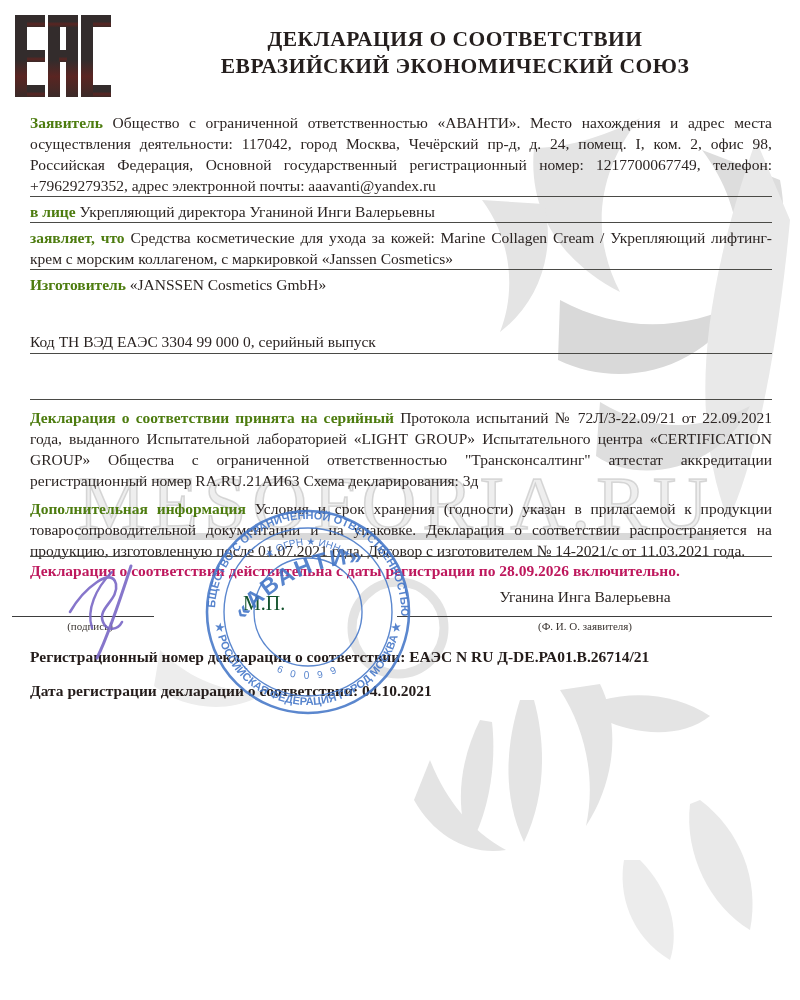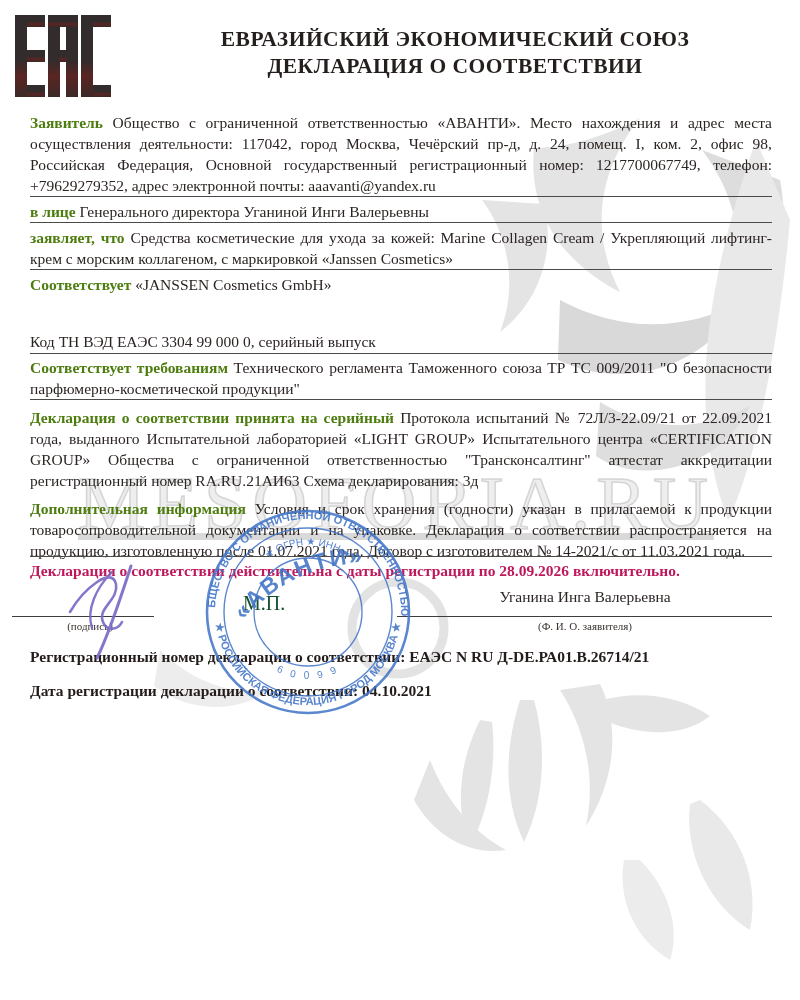--- a/index.html
+++ b/index.html
@@ -83,38 +83,37 @@
           <rect x="51" y="0" width="12" height="82"></rect>
         <rect x="33" y="0" width="30" height="12"></rect>
           <rect x="44" y="35" width="8" height="12"></rect>
         <rect x="66" y="0" width="12" height="82"></rect>
           <rect x="78" y="0" width="18" height="12"></rect>
         <rect x="78" y="70" width="18" height="12"></rect>
       </g>
     </svg>
 
     <div class="titles">
+      <div>ДЕКЛАРАЦИЯ О СООТВЕТСТВИИ</div>
       <div>ЕВРАЗИЙСКИЙ ЭКОНОМИЧЕСКИЙ СОЮЗ</div>
-      <div>ДЕКЛАРАЦИЯ О СООТВЕТСТВИИ</div>
     </div>
 
     <p class="p" style="top:112px"><b>Заявитель</b> <span>Общество с ограниченной ответственностью «АВАНТИ». Место нахождения и адрес места осуществления деятельности: 117042, город Москва, Чечёрский пр-д, д. 24, помещ. I, ком. 2, офис 98, Российская Федерация, Основной государственный регистрационный номер: 1217700067749, телефон: +79629279352, адрес электронной почты: aaavanti@yandex.ru</span></p>
     <div class="rule" style="top:196px"></div>
 
-    <p class="p" style="top:201px"><b>в лице</b> <span>Генерального директора Уганиной Инги Валерьевны</span></p>
+    <p class="p" style="top:201px"><b>в лице</b> <span>Укрепляющий директора Уганиной Инги Валерьевны</span></p>
     <div class="rule" style="top:222px"></div>
 
     <p class="p" style="top:227px"><b>заявляет, что</b> <span>Средства косметические для ухода за кожей: Marine Collagen Cream / Укрепляющий лифтинг-крем с морским коллагеном, с маркировкой «Janssen Cosmetics»</span></p>
     <div class="rule" style="top:269px"></div>
 
-    <p class="p" style="top:274px"><b>Соответствует</b> <span>«JANSSEN Cosmetics GmbH»</span></p>
+    <p class="p" style="top:274px"><b>Изготовитель</b> <span>«JANSSEN Cosmetics GmbH»</span></p>
     <p class="p" style="top:331px">Код ТН ВЭД ЕАЭС 3304 99 000 0, серийный выпуск</p>
     <div class="rule" style="top:353px"></div>
 
-    <p class="p" style="top:357px"><b>Соответствует требованиям</b> <span>Технического регламента Таможенного союза ТР ТС 009/2011 "О безопасности парфюмерно-косметической продукции"</span></p>
     <div class="rule" style="top:399px"></div>
 
     <p class="p" style="top:407px"><b>Декларация о соответствии принята на серийный</b> <span>Протокола испытаний № 72Л/3-22.09/21 от 22.09.2021 года, выданного Испытательной лабораторией «LIGHT GROUP» Испытательного центра «CERTIFICATION GROUP» Общества с ограниченной ответственностью "Трансконсалтинг" аттестат аккредитации регистрационный номер RA.RU.21АИ63 Схема декларирования: 3д</span></p>
 
     <p class="p" style="top:498px"><b>Дополнительная информация</b> <span>Условия и срок хранения (годности) указан в прилагаемой к продукции товаросопроводительной документации и на упаковке. Декларация о соответствии распространяется на продукцию, изготовленную после 01.07.2021 года. Договор с изготовителем № 14-2021/с от 11.03.2021 года.</span></p>
     <div class="rule" style="top:556px"></div>
 
     <p class="p bold" style="top:560px">Декларация о соответствии действительна с даты регистрации по 28.09.2026 включительно.</p>
 
     <div class="sigline" style="left:12px; top:616px; width:142px;"></div>

